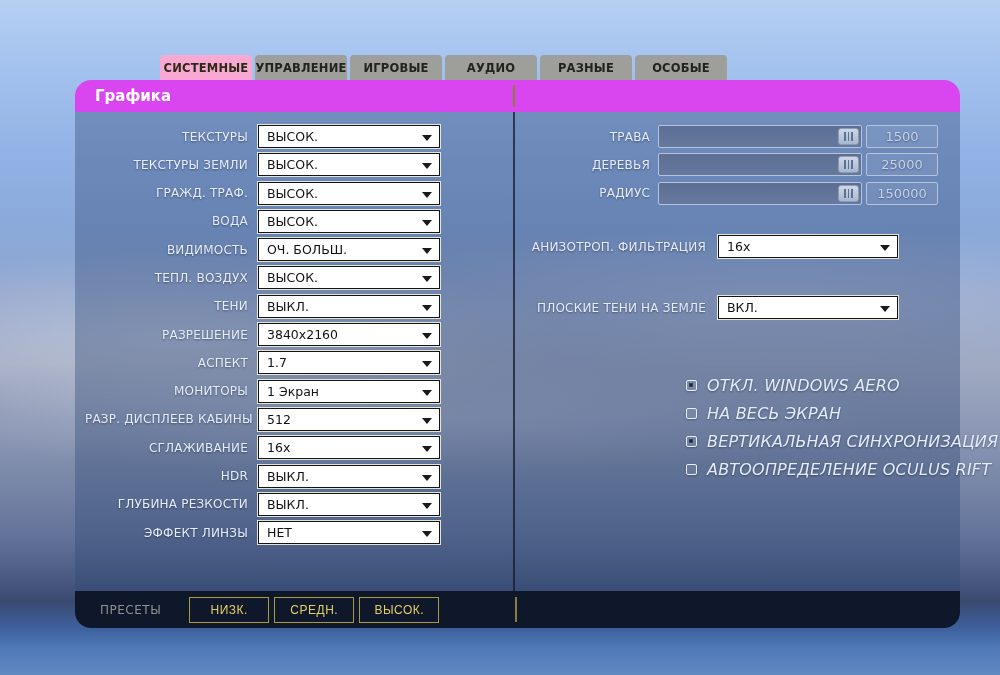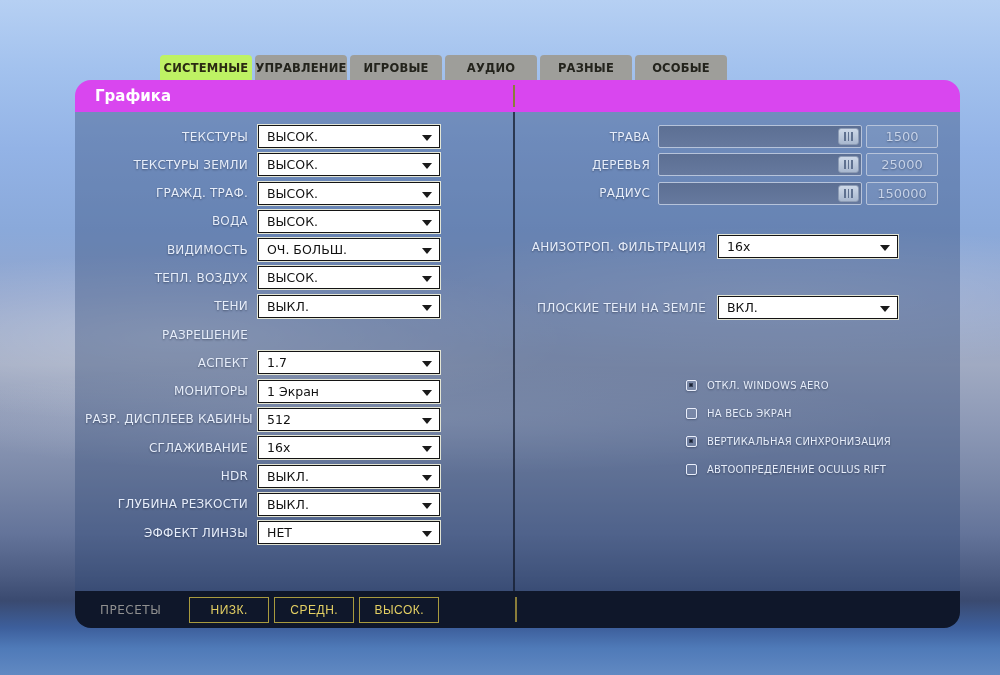--- a/index.html
+++ b/index.html
@@ -22,21 +22,21 @@
         #64749a 79%, #4d5d83 85%, #3a4a70 89%, #3d5f9c 93%,
         #4f7ab8 96%, #6189c2 100%);
   }
   
   .tabs { position:absolute; left:160px; top:55px; display:flex; gap:3px; }
   .tab {
     width:92px; height:25px; display:flex; align-items:center; justify-content:center;
     background:#9e9e9a; color:#23231c; font-size:11.5px; font-weight:600;
     border-radius:4px 4px 0 0; cursor:pointer; letter-spacing:0.2px;
   }
-  .tab.active { background:#bef264; color:#2b2a12; }
+  .tab.active { background:#f9a8d4; color:#2b2a12; }
   
   .header {
     position:absolute; left:75px; top:80px; width:885px; height:32px;
     background:#d946ef; border-radius:16px 16px 0 0;
     display:flex; align-items:center;
   }
   .header .title { color:#fff; font-size:15px; font-weight:bold; margin-left:20px; }
   .header .vdiv { position:absolute; left:438px; top:5px; width:2px; height:22px; background:#8a7d3a; }
   .body {
     position:absolute; left:75px; top:112px; width:885px; height:479px;
@@ -110,21 +110,21 @@
   .box {
     width:11px; height:11px; border:1.5px solid #e9eefb; border-radius:2px;
     margin-right:10px; position:relative; background:rgba(255,255,255,0.06);
     box-shadow:0 1px 2px rgba(10,20,40,0.3);
   }
   .box .inner {
     display:none; position:absolute; left:2px; top:2px; width:4px; height:4px;
     background:#1a2334; border:1px solid #3a445c;
   }
   .check.on .box .inner { display:block; }
-  .check .lbl { text-align:left; font-size:10px; }
+  .check .lbl { text-align:left; font-size:16px;font-style:italic; }
 </style>
 </head>
 <body>
 
 <div class="bg"></div>
 
 <div class="tabs">
   <div class="tab active">СИСТЕМНЫЕ</div>
   <div class="tab">УПРАВЛЕНИЕ</div>
   <div class="tab">ИГРОВЫЕ</div>
@@ -187,20 +187,24 @@
   </div>
   <div class="row">
     <span class="lbl">ТЕНИ</span>
     <div class="combo">
       <span class="val">ВЫКЛ.</span>
       <span class="caret"></span>
     </div>
   </div>
   <div class="row">
     <span class="lbl">РАЗРЕШЕНИЕ</span>
+    <div class="combo">
+      <span class="val">3840x2160</span>
+      <span class="caret"></span>
+    </div>
   </div>
   <div class="row">
     <span class="lbl">АСПЕКТ</span>
     <div class="combo">
       <span class="val">1.7</span>
       <span class="caret"></span>
     </div>
   </div>
   <div class="row">
     <span class="lbl">МОНИТОРЫ</span>

